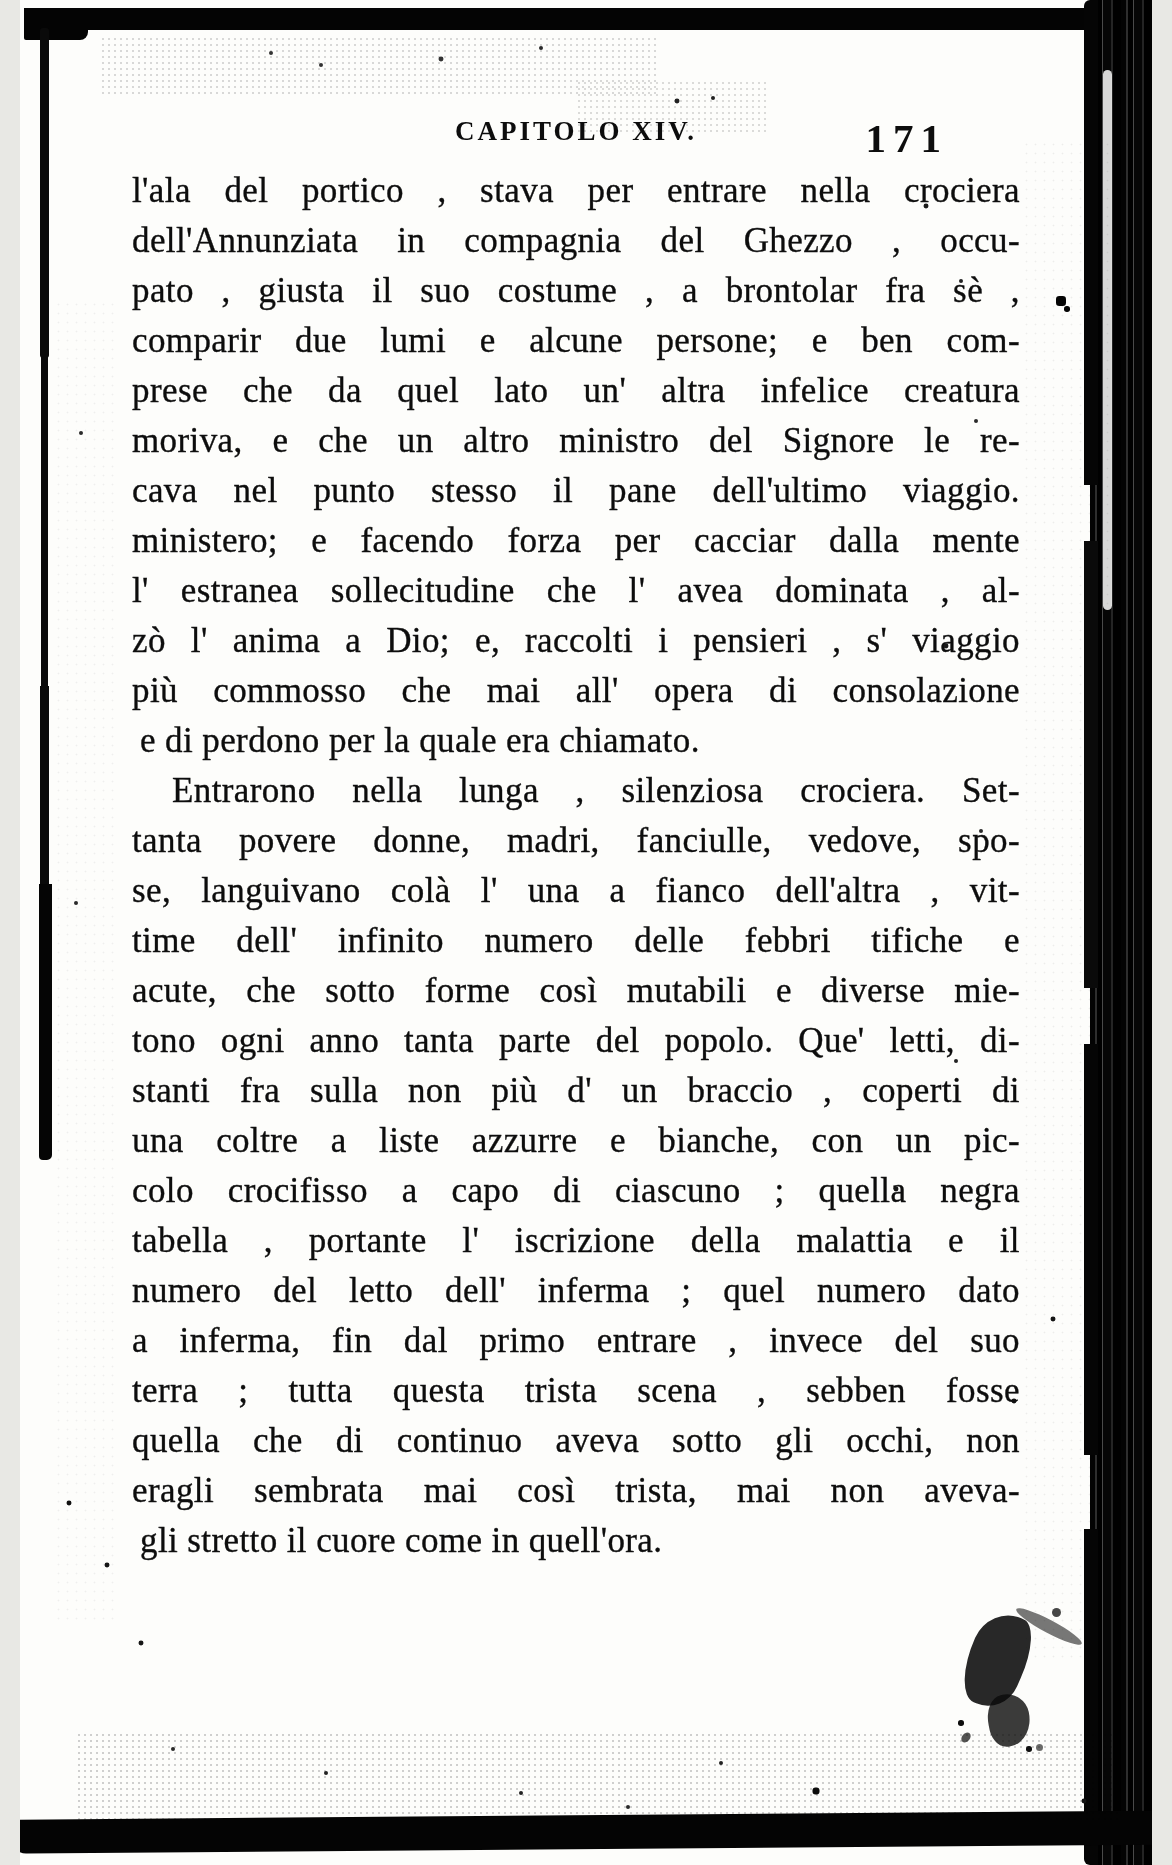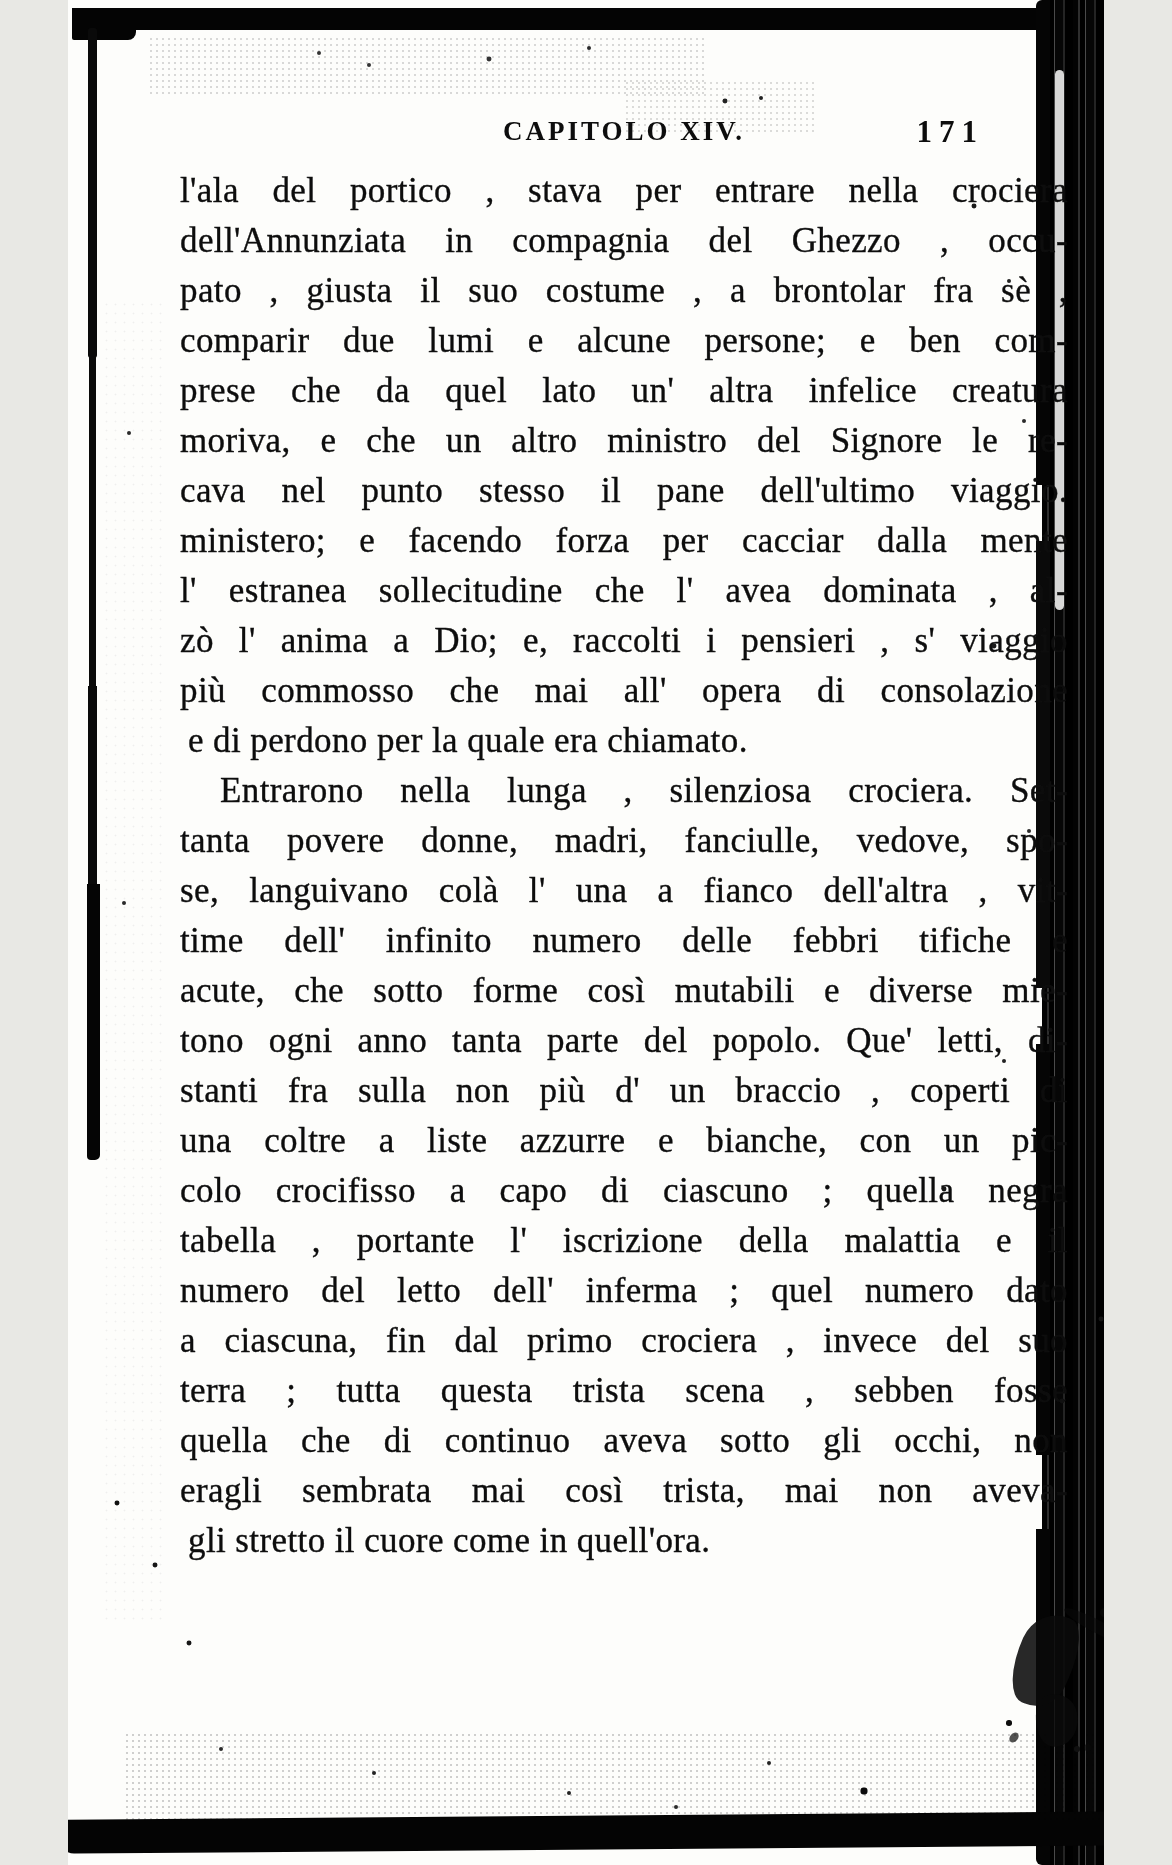--- a/index.html
+++ b/index.html
@@ -1,17 +1,17 @@
 <!DOCTYPE html>
 <html><head>
 <meta charset="utf-8">
 <style>
   html,body{margin:0;padding:0;background:#e8e8e4;}
   .scan{
-    position:relative;width:1036px;height:1865px;margin:0 auto;
+    position:relative;width:1132px;height:1865px;margin:0 auto;
     background:#fdfdfb;overflow:hidden;
     font-family:"Liberation Serif","DejaVu Serif",serif;
     color:#0d0d0d;
   }
   
   .frame-top{position:absolute;left:4px;top:8px;width:1168px;height:22px;background:#040404;}
   .frame-top-knob{position:absolute;left:4px;top:8px;width:64px;height:32px;background:#040404;border-radius:0 0 8px 2px;}
   .frame-left-1{position:absolute;left:20px;top:28px;width:9px;height:330px;background:#0a0a0a;border-radius:3px;}
   .frame-left-2{position:absolute;left:21px;top:356px;width:7px;height:330px;background:#0a0a0a;}
   .frame-left-3{position:absolute;left:20px;top:686px;width:9px;height:200px;background:#0a0a0a;}
@@ -34,21 +34,21 @@
     position:absolute;left:-8px;bottom:16px;width:1200px;height:34px;background:#040404;
     transform:rotate(-0.45deg);border-radius:3px 6px 2px 14px;
   }
   
   .header{position:absolute;left:112px;top:116px;width:888px;height:46px;}
   .chapter{
     display:block;text-align:center;font-size:27px;letter-spacing:3px;
     font-weight:bold;
   }
   .pagenum{
-    position:absolute;right:84px;top:-2px;font-size:31px;letter-spacing:7px;font-weight:bold;
+    position:absolute;right:72px;top:-2px;font-size:41px;letter-spacing:7px;font-weight:bold;
   }
   
   .textblock{position:absolute;left:112px;top:166px;width:888px;}
   .line{
     font-size:35px;line-height:50px;height:50px;white-space:nowrap0;
     text-align:justify;text-align-last:justify;letter-spacing:.4px;
     -webkit-text-stroke:.35px #111;
   }
   .para-end{text-align-last:left;margin-left:8px;}
   .para-start{text-indent:40px;}
@@ -122,21 +122,21 @@
     <div class="line">tanta povere donne, madri, fanciulle, vedove, spo-</div>
     <div class="line">se, languivano colà l' una a fianco dell'altra , vit-</div>
     <div class="line">time dell' infinito numero delle febbri tifiche e</div>
     <div class="line">acute, che sotto forme così mutabili e diverse mie-</div>
     <div class="line">tono ogni anno tanta parte del popolo. Que' letti, di-</div>
     <div class="line">stanti fra sulla non più d' un braccio , coperti di</div>
     <div class="line">una coltre a liste azzurre e bianche, con un pic-</div>
     <div class="line">colo crocifisso a capo di ciascuno ; quella negra</div>
     <div class="line">tabella , portante l' iscrizione della malattia e il</div>
     <div class="line">numero del letto dell' inferma ; quel numero dato</div>
-    <div class="line">a ciascuna, fin dal primo crociera , invece del suo</div>
+    <div class="line">a inferma, fin dal primo entrare , invece del suo</div>
     <div class="line">terra ; tutta questa trista scena , sebben fosse</div>
     <div class="line">quella che di continuo aveva sotto gli occhi, non</div>
     <div class="line">eragli sembrata mai così trista, mai non aveva-</div>
     <div class="line para-end">gli stretto il cuore come in quell'ora.</div>
   </div>
 
   <div class="noise noise-top"></div>
   <div class="noise noise-header"></div>
   <div class="noise noise-rightcol"></div>
   <div class="noise noise-leftcol"></div>

